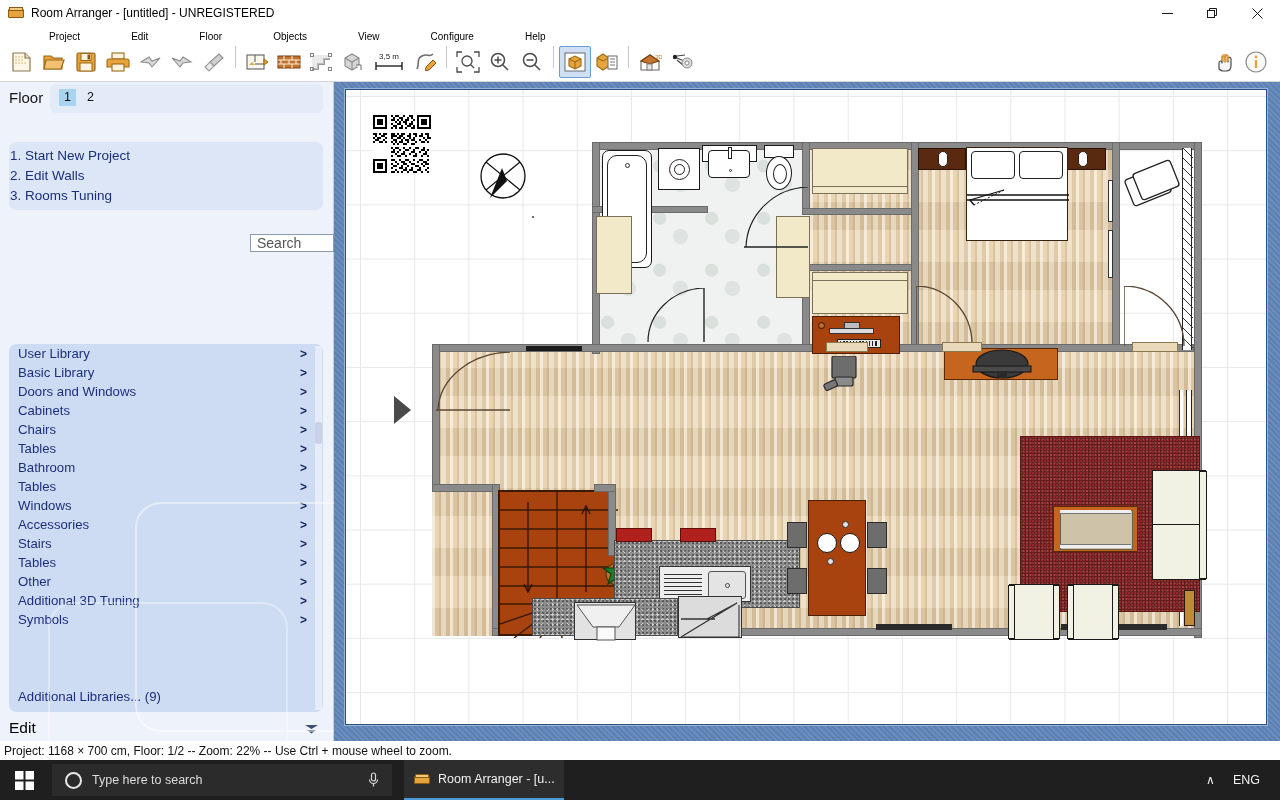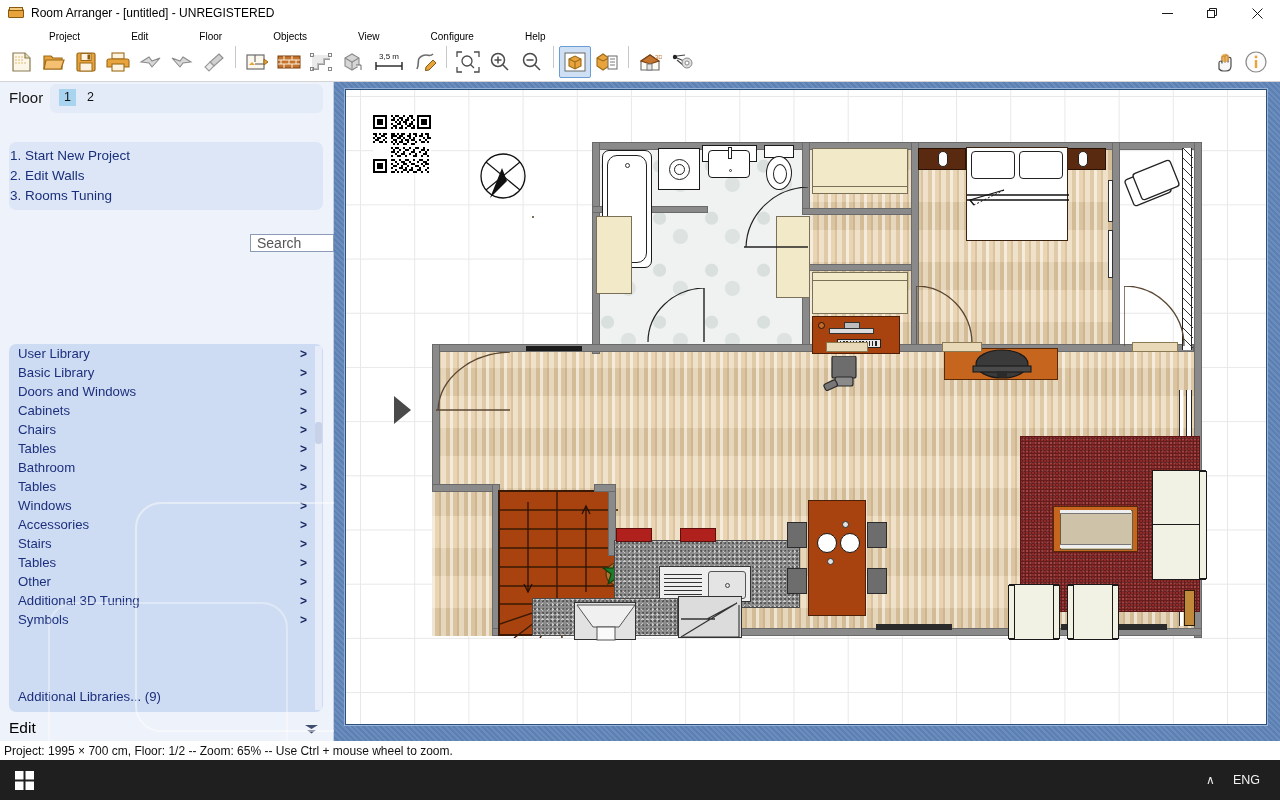--- a/index.html
+++ b/index.html
@@ -1098,29 +1098,47 @@
       <div class="obj" style="left:838px; top:500px; width:11px; height:36px; background:#c08a3a; border:1.4px solid #2a1a08;"></div>
 
       <div class="obj" style="left:480px; top:252px; width:42px; height:10px; background:#ead9b8; border:1px solid #8a7a52;"></div>
       <div class="obj" style="left:596px; top:252px; width:40px; height:10px; background:#ead9b8; border:1px solid #8a7a52;"></div>
       <div class="obj" style="left:786px; top:252px; width:46px; height:10px; background:#ead9b8; border:1px solid #8a7a52;"></div>
     </div>
   </div>
 </div>
 
 <div class="statusbar">
-  <div class="st-text">Project: 1995 × 700 cm, Floor: 1/2 -- Zoom: 65% -- Use Ctrl + mouse wheel to zoom.</div>
+  <div class="st-text">Project: 1168 × 700 cm, Floor: 1/2 -- Zoom: 22% -- Use Ctrl + mouse wheel to zoom.</div>
 </div>
 
 <div class="taskbar">
   <div class="tb-start">
     <svg width="19" height="19" viewBox="0 0 19 19">
       <rect x="0" y="0" width="8.5" height="8.5" fill="#fff"></rect>
       <rect x="10.5" y="0" width="8.5" height="8.5" fill="#fff"></rect>
       <rect x="0" y="10.5" width="8.5" height="8.5" fill="#fff"></rect>
       <rect x="10.5" y="10.5" width="8.5" height="8.5" fill="#fff"></rect>
     </svg>
   </div>
+  <div class="tb-search">
+    <div class="circ"></div>
+    <div class="ph">Type here to search</div>
+    <div class="mic">
+      <svg width="13" height="16" viewBox="0 0 13 16">
+        <rect x="4.5" y="1" width="4" height="8" rx="2" fill="none" stroke="#d8d8d8" stroke-width="1.2"></rect>
+        <path d="M2.5 7.5a4 4 0 008 0" fill="none" stroke="#d8d8d8" stroke-width="1.2"></path>
+        <line x1="6.5" y1="11.5" x2="6.5" y2="14.5" stroke="#d8d8d8" stroke-width="1.2"></line>
+      </svg>
+    </div>
+  </div>
+  <div class="tb-task">
+    <div class="t-icon">
+      <div style="position:absolute; left:0; top:5px; width:16px; height:8px; background:#e8a33d; border:1px solid #8a5a12; border-radius:1px;"></div>
+      <div style="position:absolute; left:1px; top:3px; width:14px; height:4px; background:#f3c97a; border:1px solid #8a5a12;"></div>
+    </div>
+    <div class="t-label">Room Arranger - [u...</div>
+  </div>
   <div class="tb-right">
     <div class="tb-chev">∧</div>
     <div class="tb-lang">ENG</div>
   </div>
 </div>
 
 </body></html>

